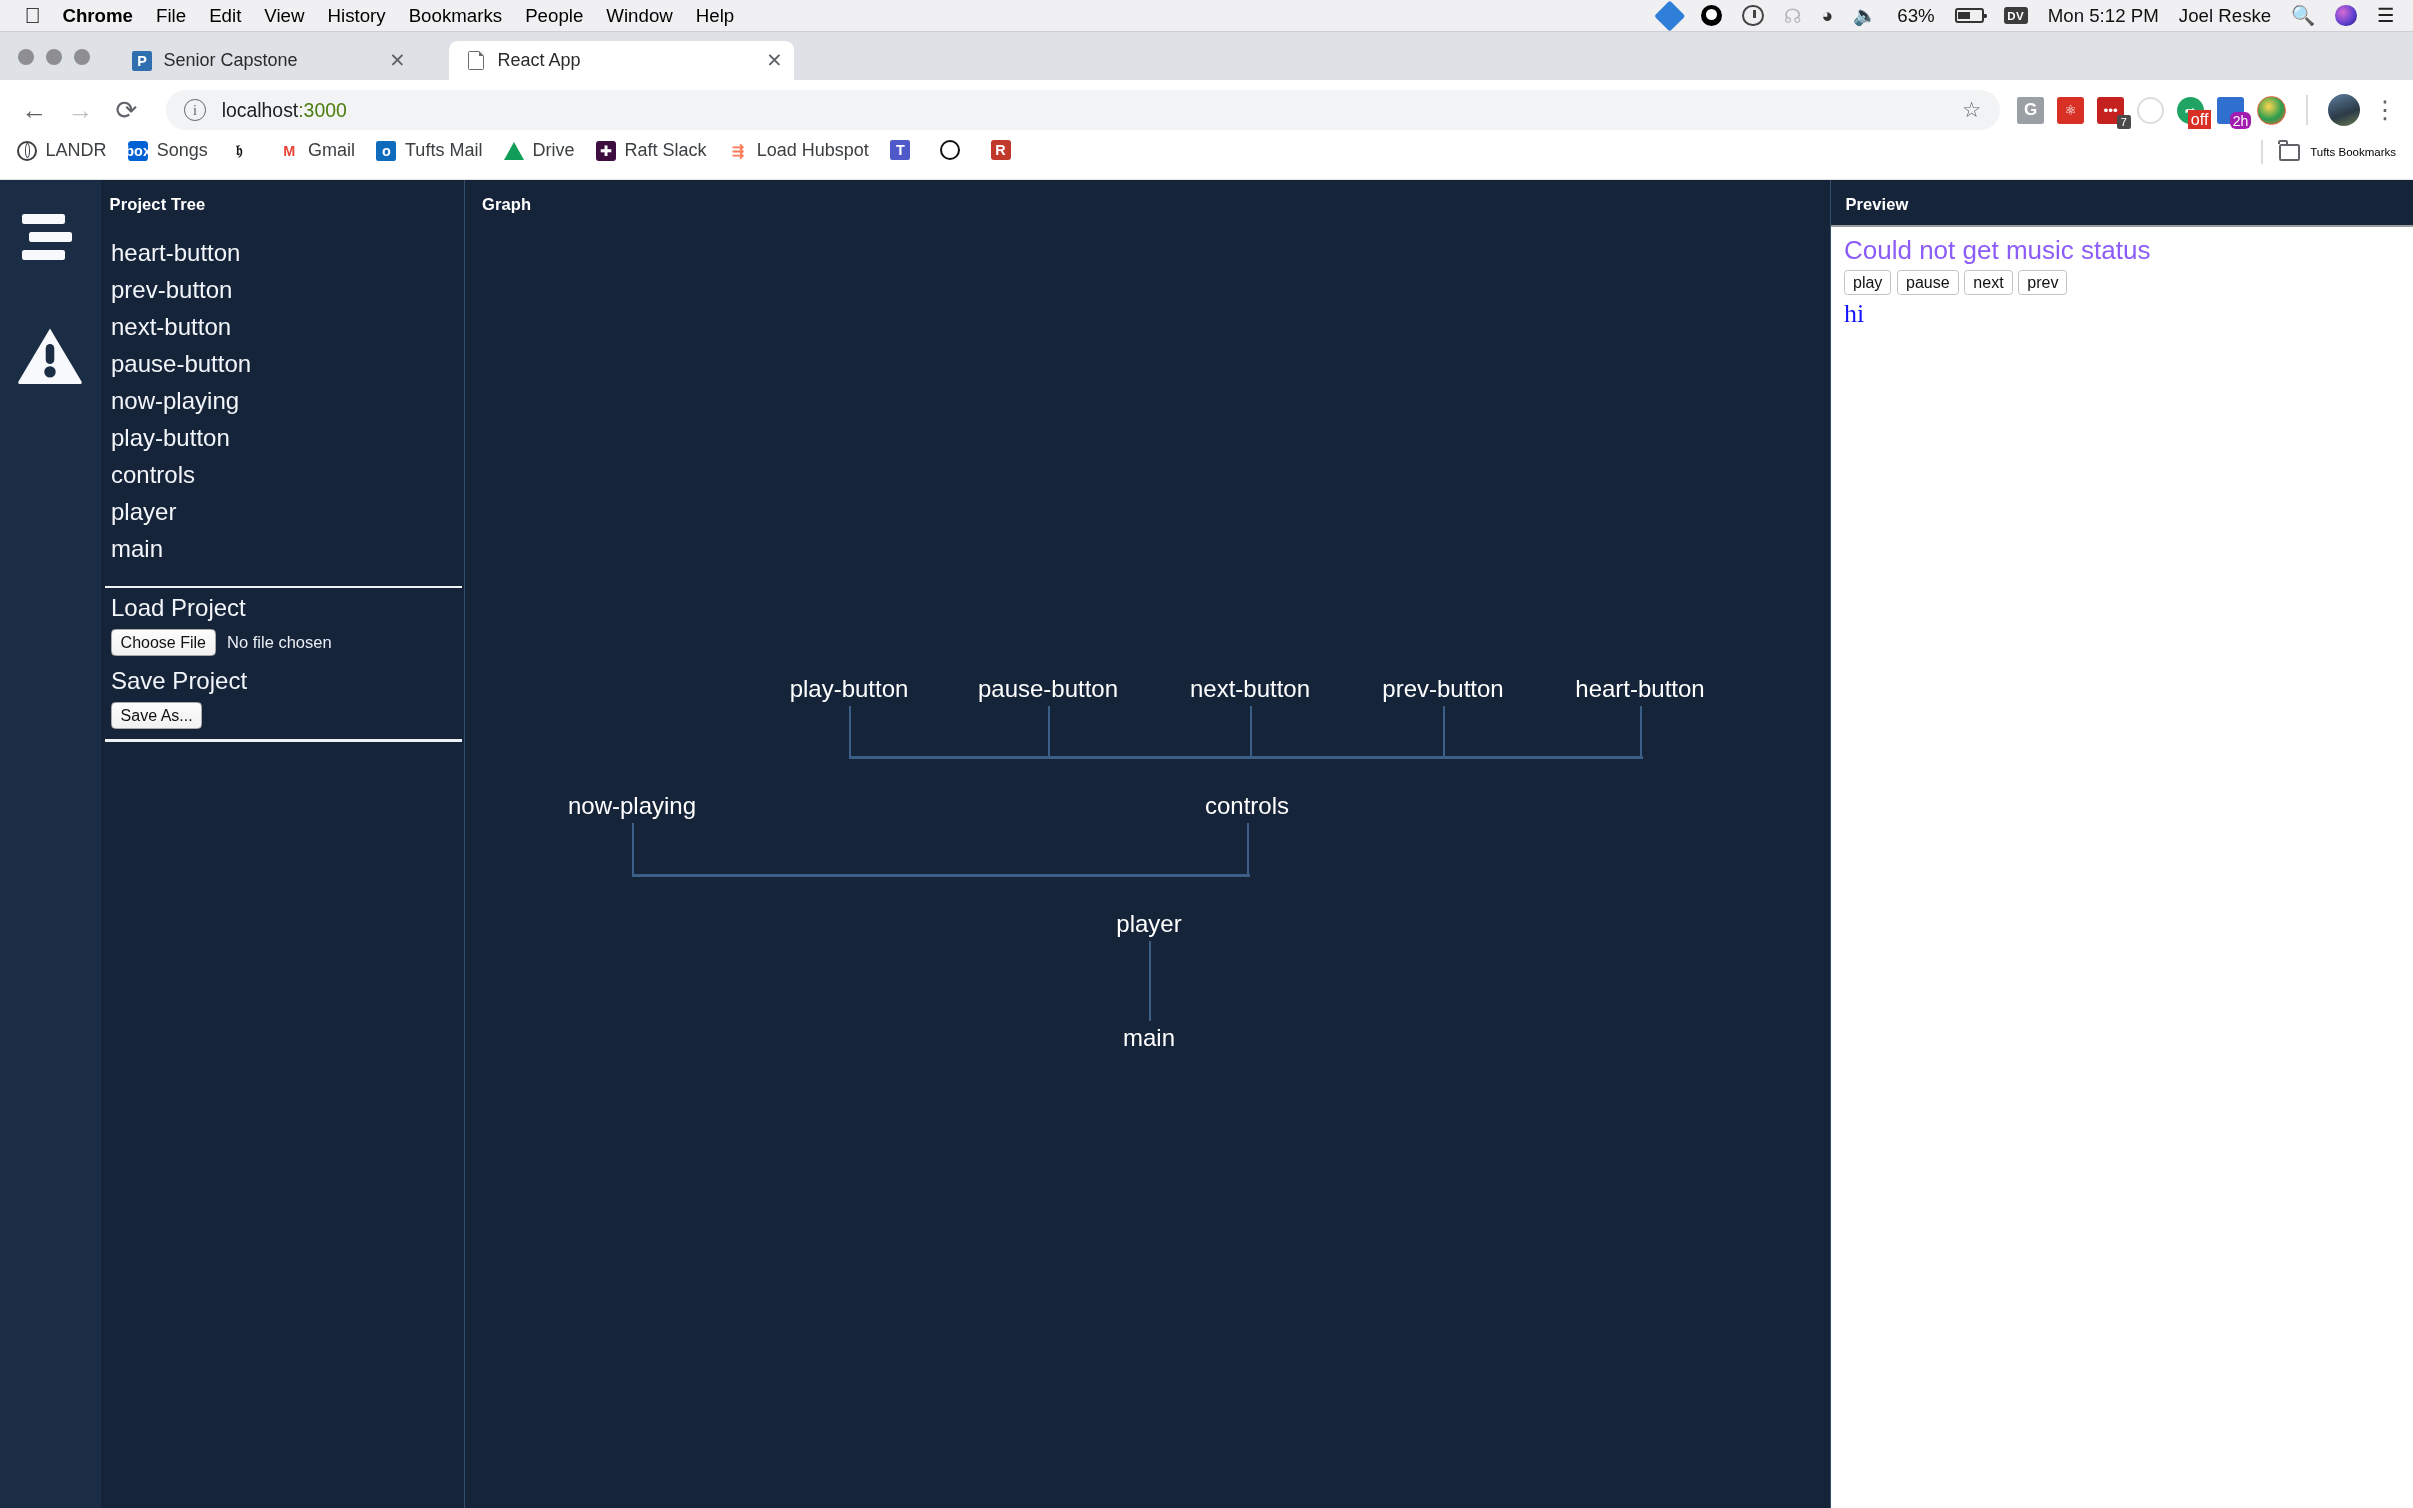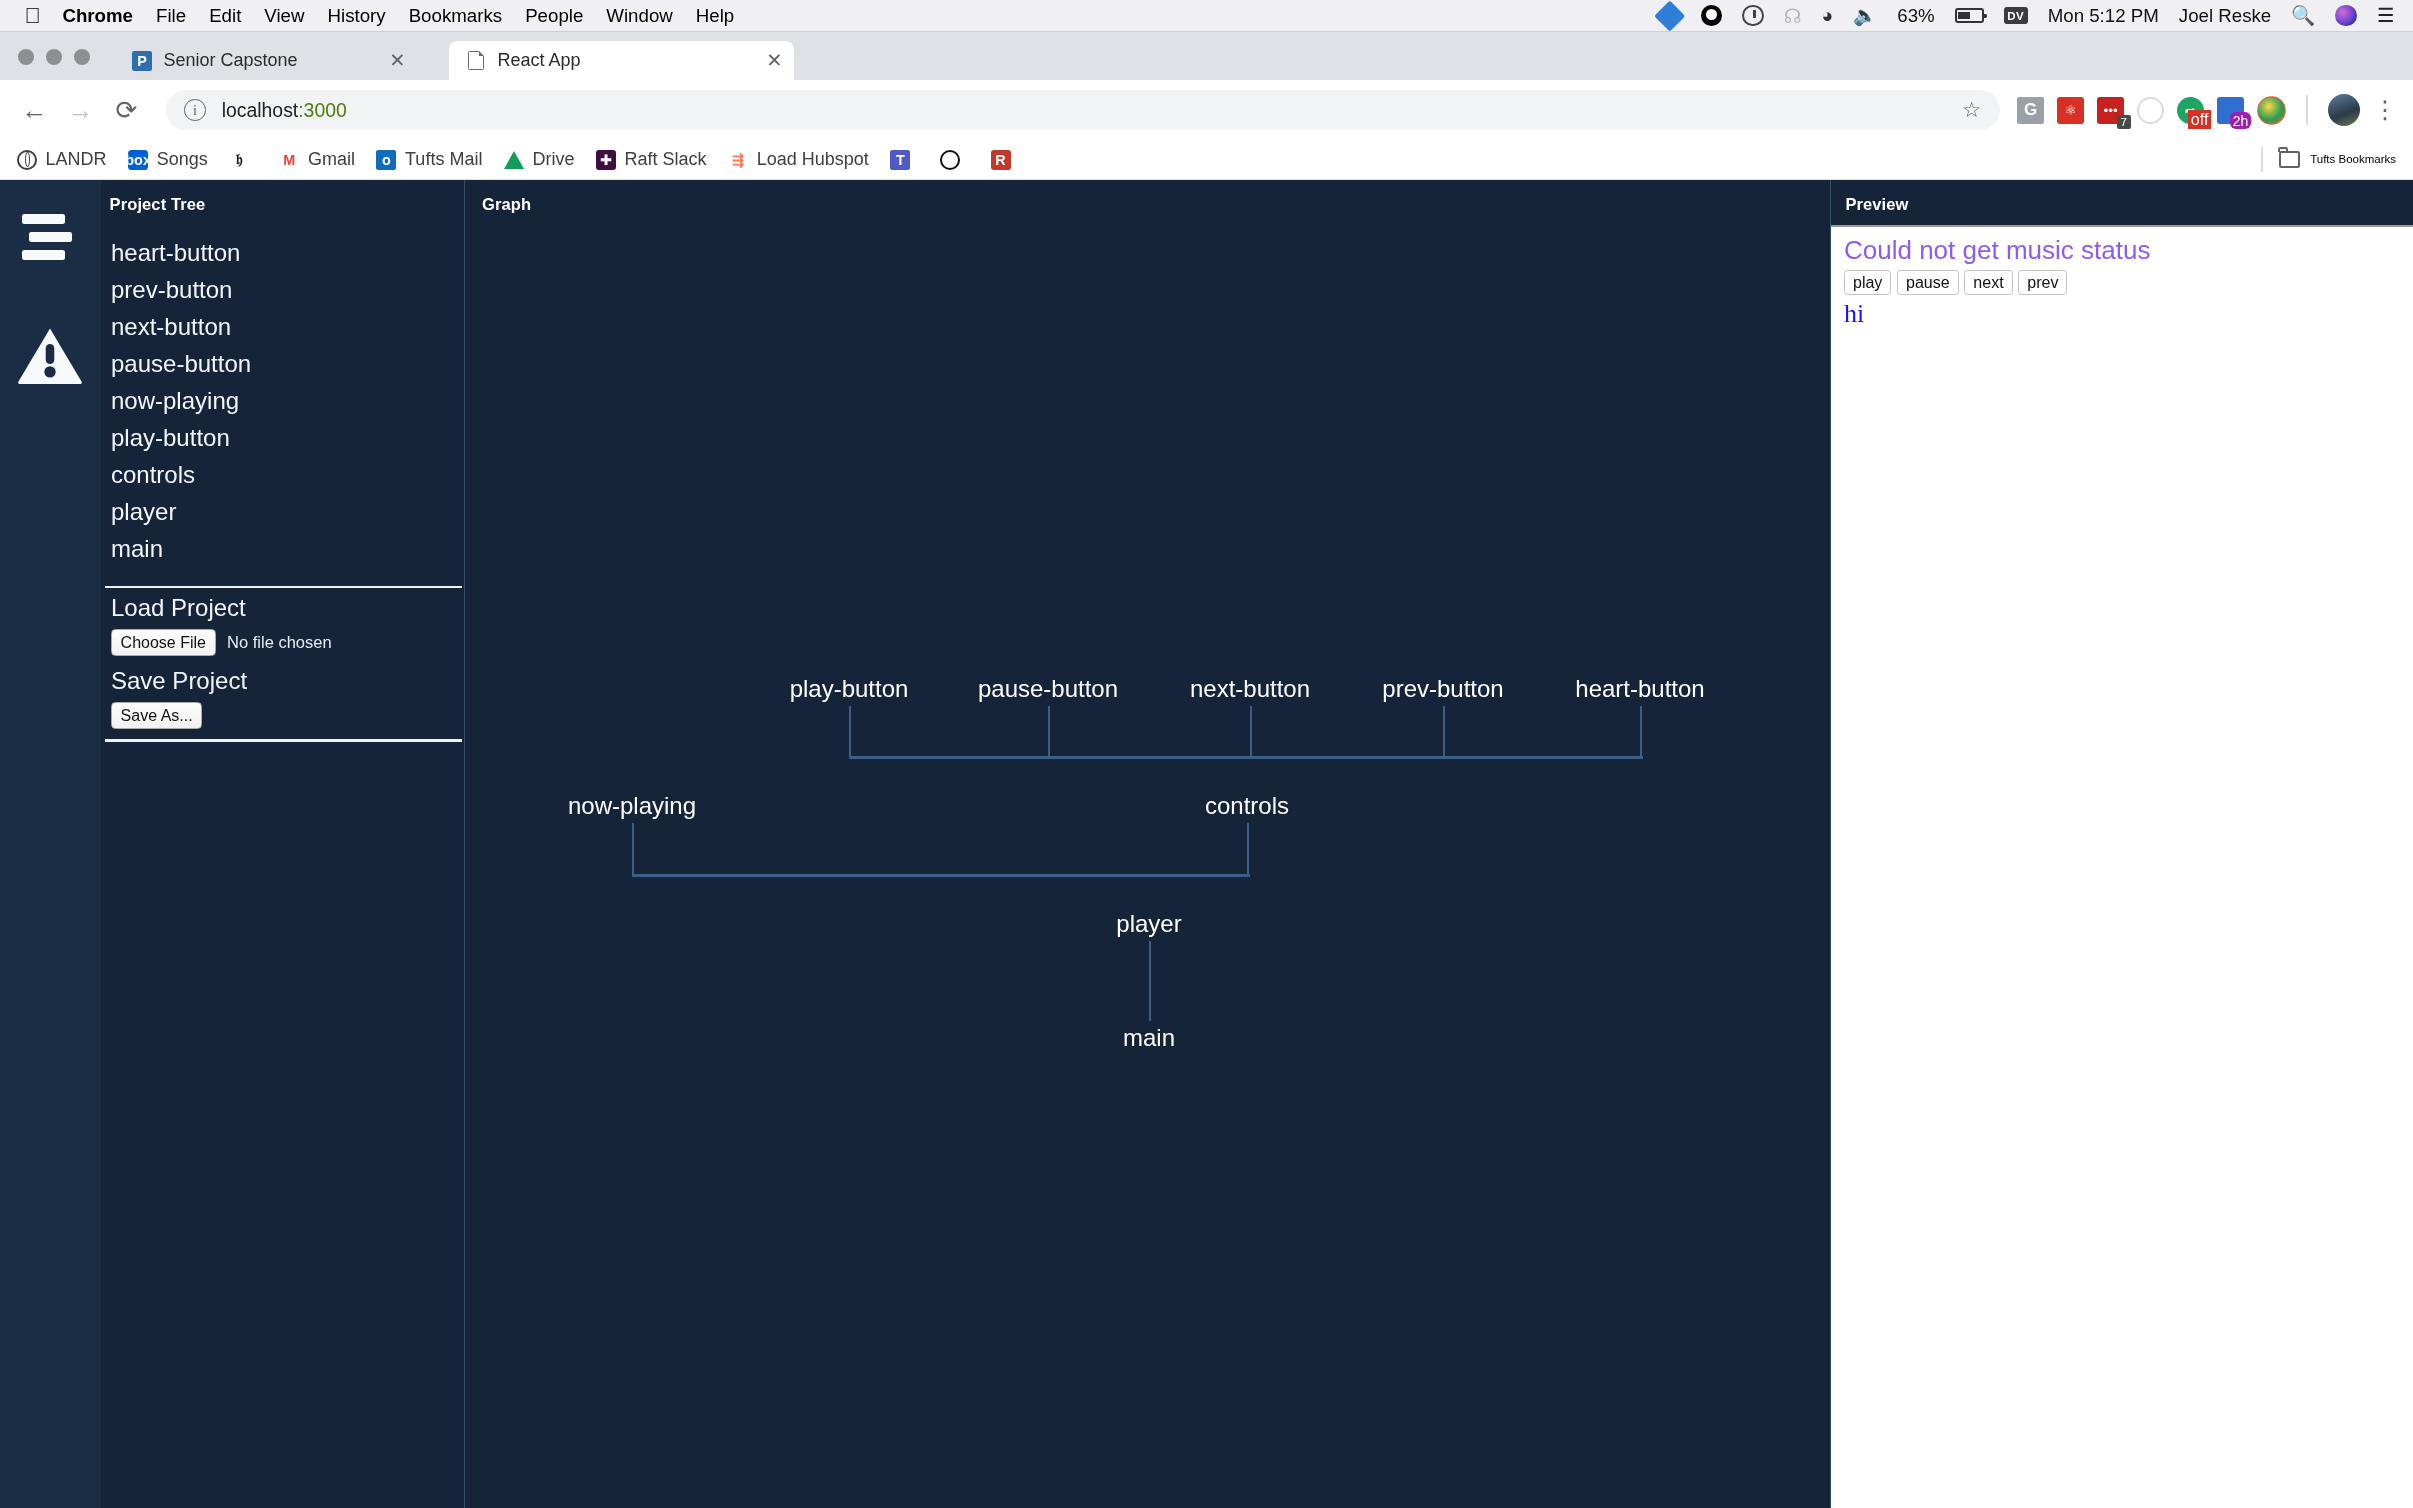--- a/index.html
+++ b/index.html
@@ -99,21 +99,21 @@
   .ext-badge-blue{position:absolute;right:-7.2px;bottom:-5.7px;background:#a21caf;color:#fff;font-size:14px;border-radius:6px;padding:0.7px 2.9px;}
   .ext-globe{background:radial-gradient(circle at 40% 35%,#ffd54f,#2a9d4f 55%,#e8643c);border-radius:50%;border:1.4px solid #e8643c;}
   .tb-sep{width:1.4px;height:30px;background:#dadce0;margin:0 7.2px;}
   .avatar{width:32px;height:32px;border-radius:50%;background:linear-gradient(160deg,#5d7f9e,#2b3a47 60%,#6b7d55);}
   .kebab{font-size:24.4px;color:#5f6368;letter-spacing:0;line-height:0.6;width:21.5px;text-align:center;}
 
   
   .bookmarks {
     position:absolute; top:140px; left:0; width:2413px; height:40px;
     background:#fff; border-bottom:0.7px solid #e3e4e6;
-    display:flex; align-items:center; padding-left:17px; box-sizing:border-box;
+    display:flex; align-items:flex-start; padding-left:17px; box-sizing:border-box;
   }
   .bm { display:flex;align-items:center;margin-right:21.5px;white-space:nowrap; }
   .bm .bmic { width:20px;height:20px;margin-right:8.6px;display:flex;align-items:center;justify-content:center;flex:none;font-size:14.4px;}
   .bm .bmlabel { font-size:18px;color:#3c4043; }
   .bmi-landr{border:2.2px solid #3c4043;border-radius:50%;box-sizing:border-box;position:relative;}
   .bmi-landr::after{content:"";position:absolute;left:5.7px;top:0.7px;width:5px;height:14.4px;border:1.4px solid #3c4043;border-radius:50%;box-sizing:border-box;}
   .bmi-box{background:#0061d5;color:#fff;font-size:10px;font-weight:bold;border-radius:3.6px;}
   .bmi-nyt{font-family:"Liberation Serif",serif;color:#111;font-weight:bold;font-size:18.7px;}
   .bmi-gmail{color:#ea4335;font-weight:bold;font-size:19.4px;font-family:"Liberation Sans",sans-serif;}
   .bmi-outlook{background:#0f6cbd;color:#fff;font-size:11.5px;font-weight:bold;border-radius:2.2px;}

